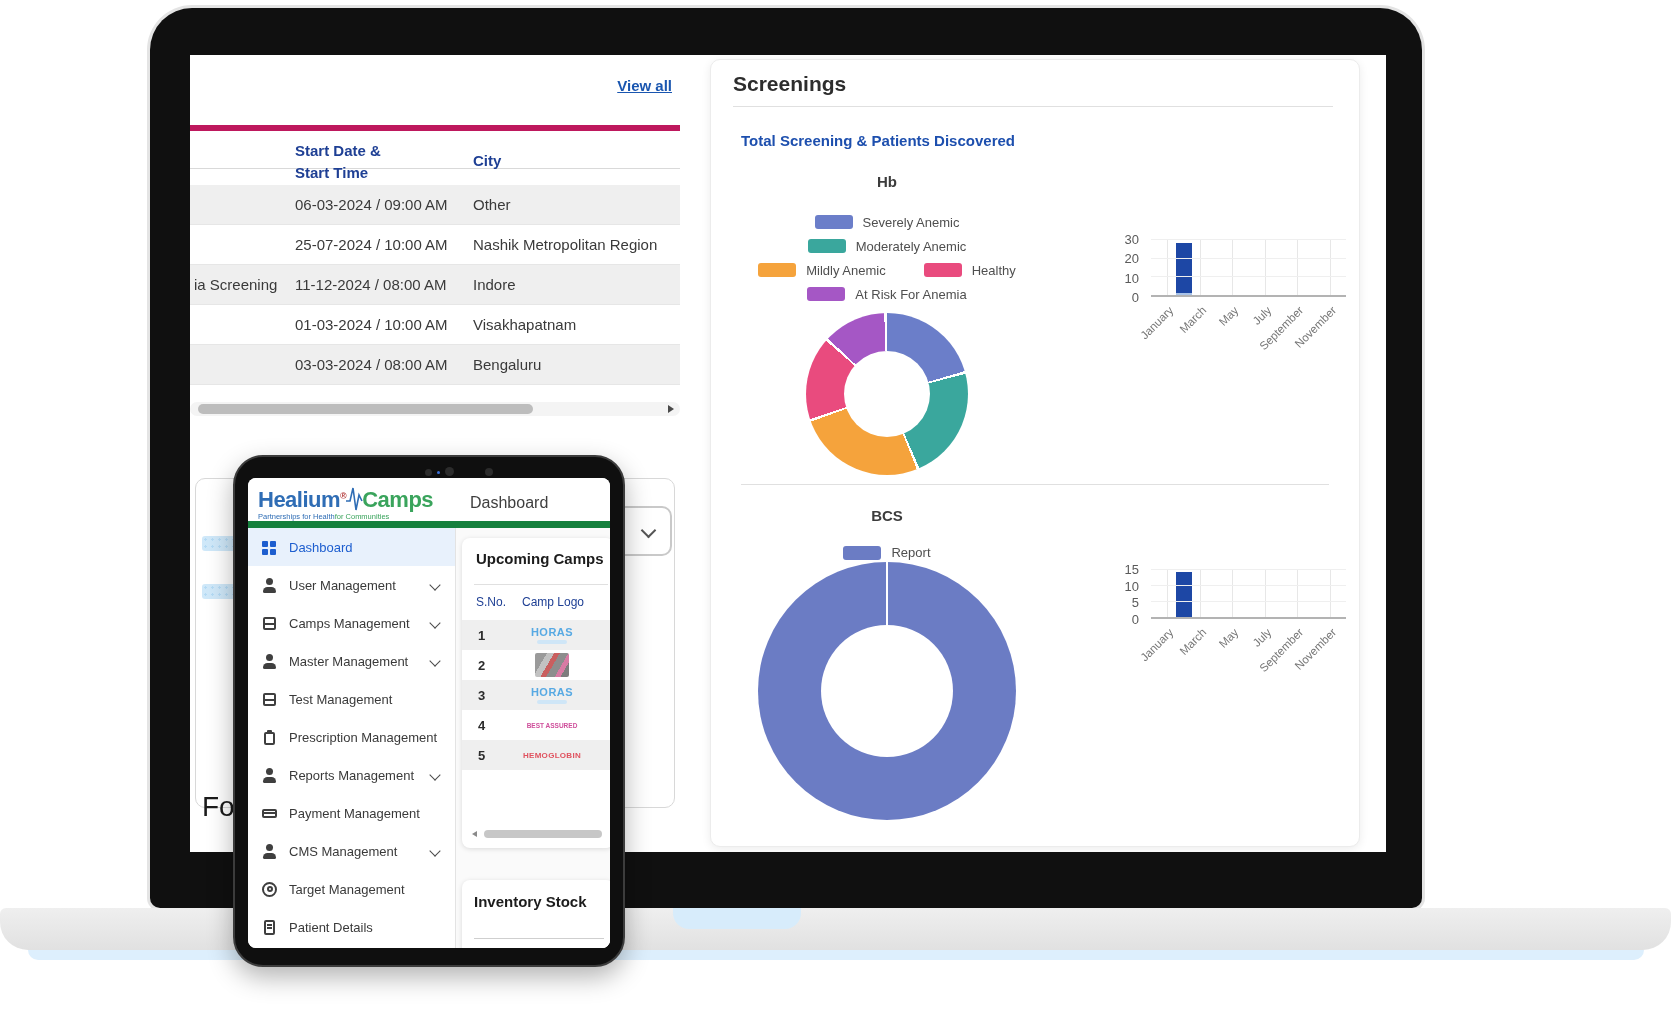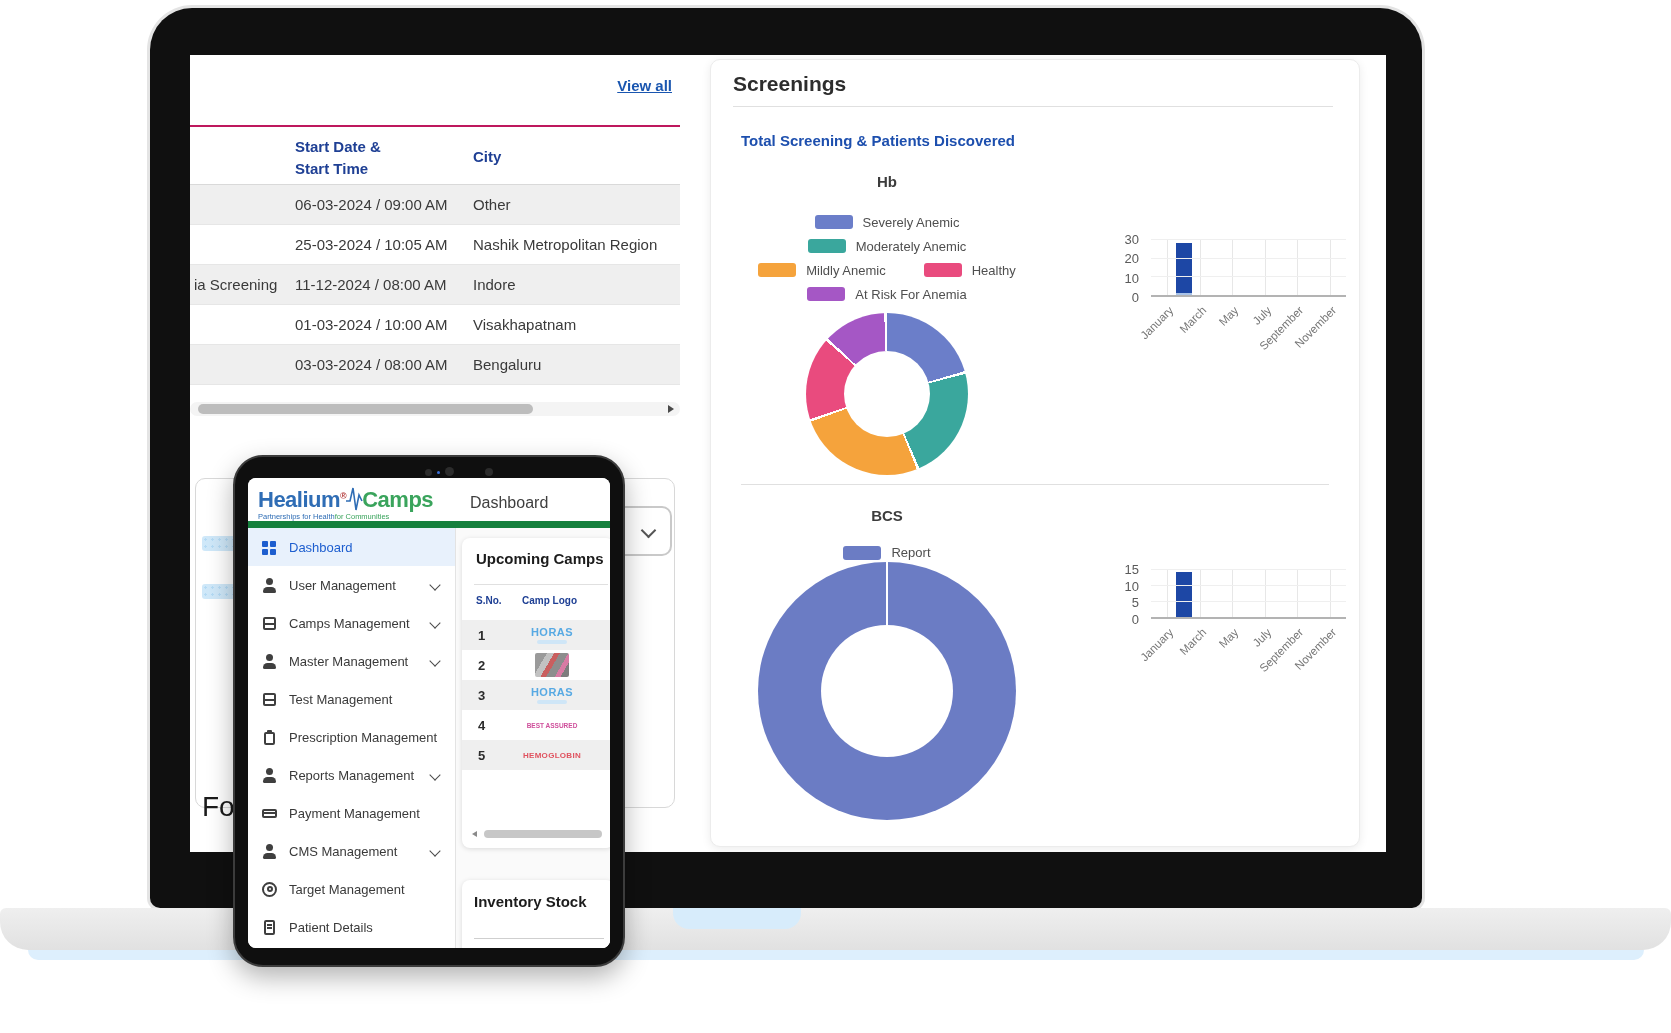--- a/index.html
+++ b/index.html
@@ -17,22 +17,22 @@
           background:linear-gradient(#efefef,#e1e1e1); border-radius:6px 6px 28px 28px; }
   .base-notch { position:absolute; left:673px; top:908px; width:128px; height:21px;
                 background:#d7ecfb; border-radius:0 0 16px 16px; }
   .base-shadow { position:absolute; left:28px; top:950px; width:1616px; height:10px;
                  background:#ddeffd; border-radius:0 0 14px 14px; }
 
   
   .left-panel { position:absolute; left:0; top:0; width:490px; height:420px; }
   .view-all { position:absolute; top:22px; right:8px; color:#1a56b0; font-size:15px;
               font-weight:bold; text-decoration:underline; cursor:pointer; }
-  .thead { position:absolute; left:0; top:70px; width:490px; height:60px;
-           border-top:2px solid #be185d; border-bottom:1px solid #d9d9d9; }
+  .thead { position:absolute; left:0; top:70px; width:490px; height:44px;
+           border-top:6px solid #be185d; border-bottom:1px solid #d9d9d9; }
   .th { position:absolute; color:#1e3f94; font-weight:bold; font-size:15px; line-height:1.45; }
   .th-dt { left:105px; top:9px; }
   .th-city { left:283px; top:19px; }
   .trow { position:absolute; left:0; width:490px; height:40px; border-bottom:1px solid #e6e6e6;
           font-size:15px; color:#3a3a3a; }
   .trow.alt { background:#efefef; }
   .trow span { position:absolute; top:11px; white-space:nowrap; }
   .td-name { left:4px; }
   .td-dt { left:105px; }
   .td-city { left:283px; }
@@ -166,21 +166,21 @@
   .i-doc::after { top:4px; left:5px; width:5px; height:2px; background:currentColor;
     box-shadow:0 3px 0 currentColor; }
 
   .tcontent { position:absolute; left:208px; top:50px; width:154px; height:420px;
               background:#fafafa; }
   .ucard { position:absolute; left:6px; top:10px; width:152px; height:310px; background:#fff;
            border-radius:8px; box-shadow:0 1px 5px rgba(0,0,0,.13); }
   .ucard-title { position:absolute; left:14px; top:12px; font-size:15px; font-weight:bold;
                  color:#1c1c1c; white-space:nowrap; }
   .ucard-div { position:absolute; left:12px; right:6px; top:46px; height:1px; background:#e0e0e0; }
-  .ucol { position:absolute; top:57px; font-size:10px; font-weight:bold; color:#1e3f94;
+  .ucol { position:absolute; top:57px; font-size:12px; font-weight:normal; color:#1e3f94;
           white-space:nowrap; }
   .ucol-sno { left:14px; } .ucol-logo { left:60px; }
   .urow { position:absolute; left:0; width:152px; height:30px; }
   .urow.alt { background:#efefef; }
   .usno { position:absolute; left:16px; top:8px; font-size:13px; font-weight:bold; color:#2b2b2b; }
   .ulogo { position:absolute; left:52px; top:0; width:76px; height:30px; display:flex;
            flex-direction:column; align-items:center; justify-content:center; }
   .logo-horas { color:#57a9e3; font-weight:bold; font-size:11px; letter-spacing:.5px;
                 line-height:1; }
   .horas-sub { width:30px; height:4px; background:#cfe6f7; border-radius:2px; margin-top:2px; }
@@ -224,21 +224,21 @@
         </div>
         <div class="th th-city">City</div>
       </div>
       <div class="trow alt" style="top:130px">
         <span class="td-name"></span>
         <span class="td-dt">06-03-2024 / 09:00 AM</span>
         <span class="td-city">Other</span>
       </div>
       <div class="trow" style="top:170px">
         <span class="td-name"></span>
-        <span class="td-dt">25-03-2024 / 10:05 AM</span>
+        <span class="td-dt">25-07-2024 / 10:00 AM</span>
         <span class="td-city">Nashik Metropolitan Region</span>
       </div>
       <div class="trow alt" style="top:210px">
         <span class="td-name">ia Screening</span>
         <span class="td-dt">11-12-2024 / 08:00 AM</span>
         <span class="td-city">Indore</span>
       </div>
       <div class="trow" style="top:250px">
         <span class="td-name"></span>
         <span class="td-dt">01-03-2024 / 10:00 AM</span>

